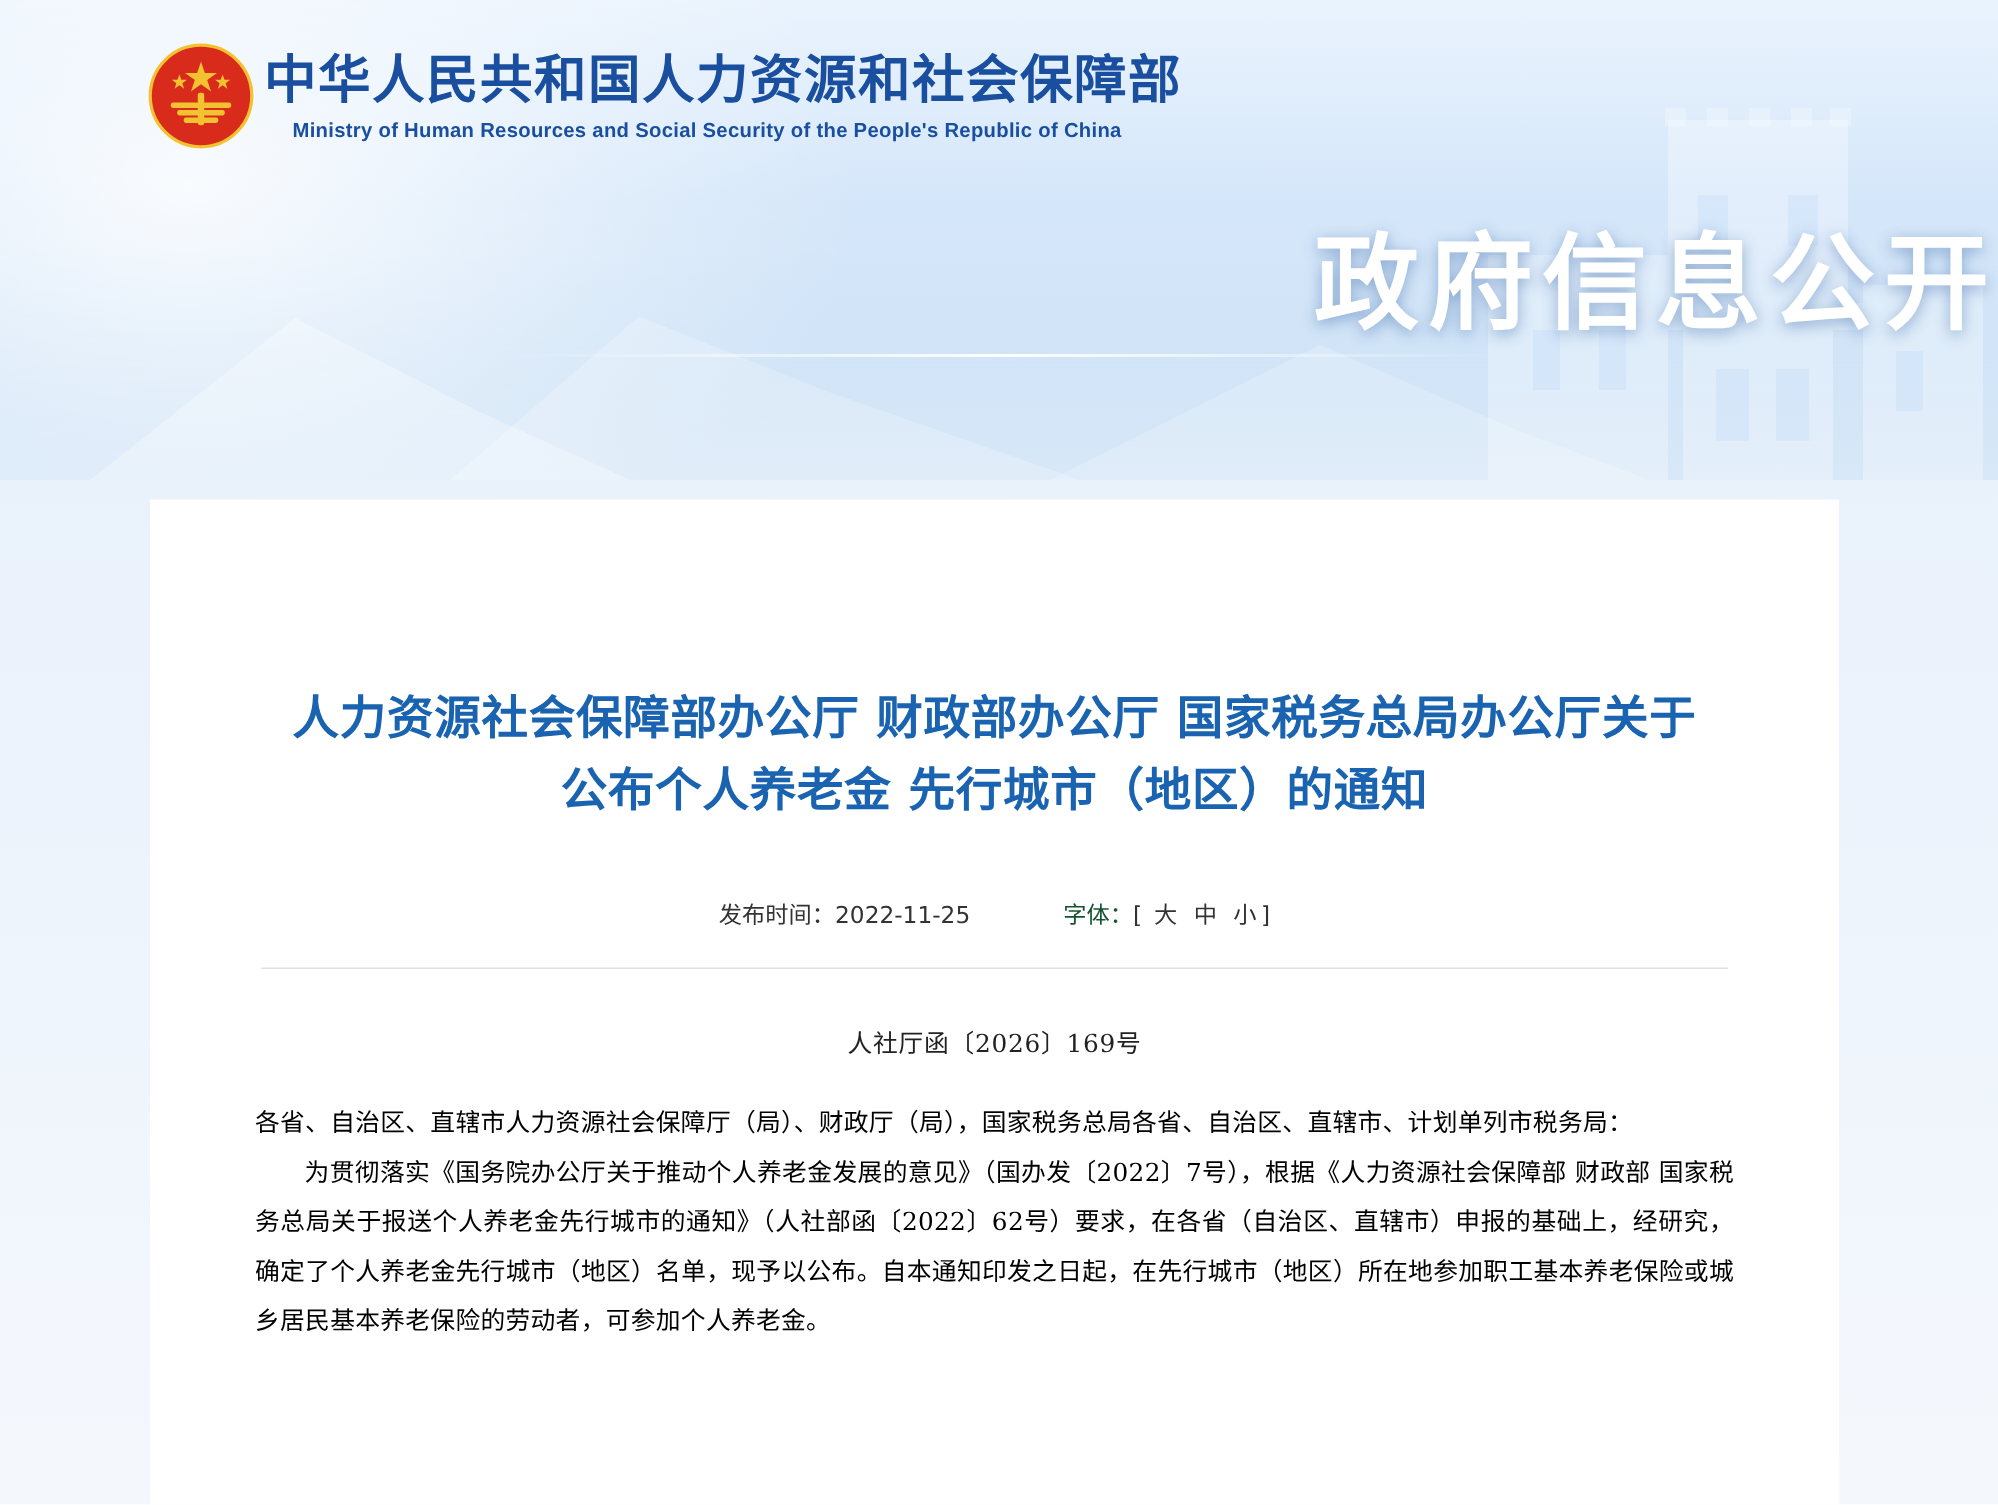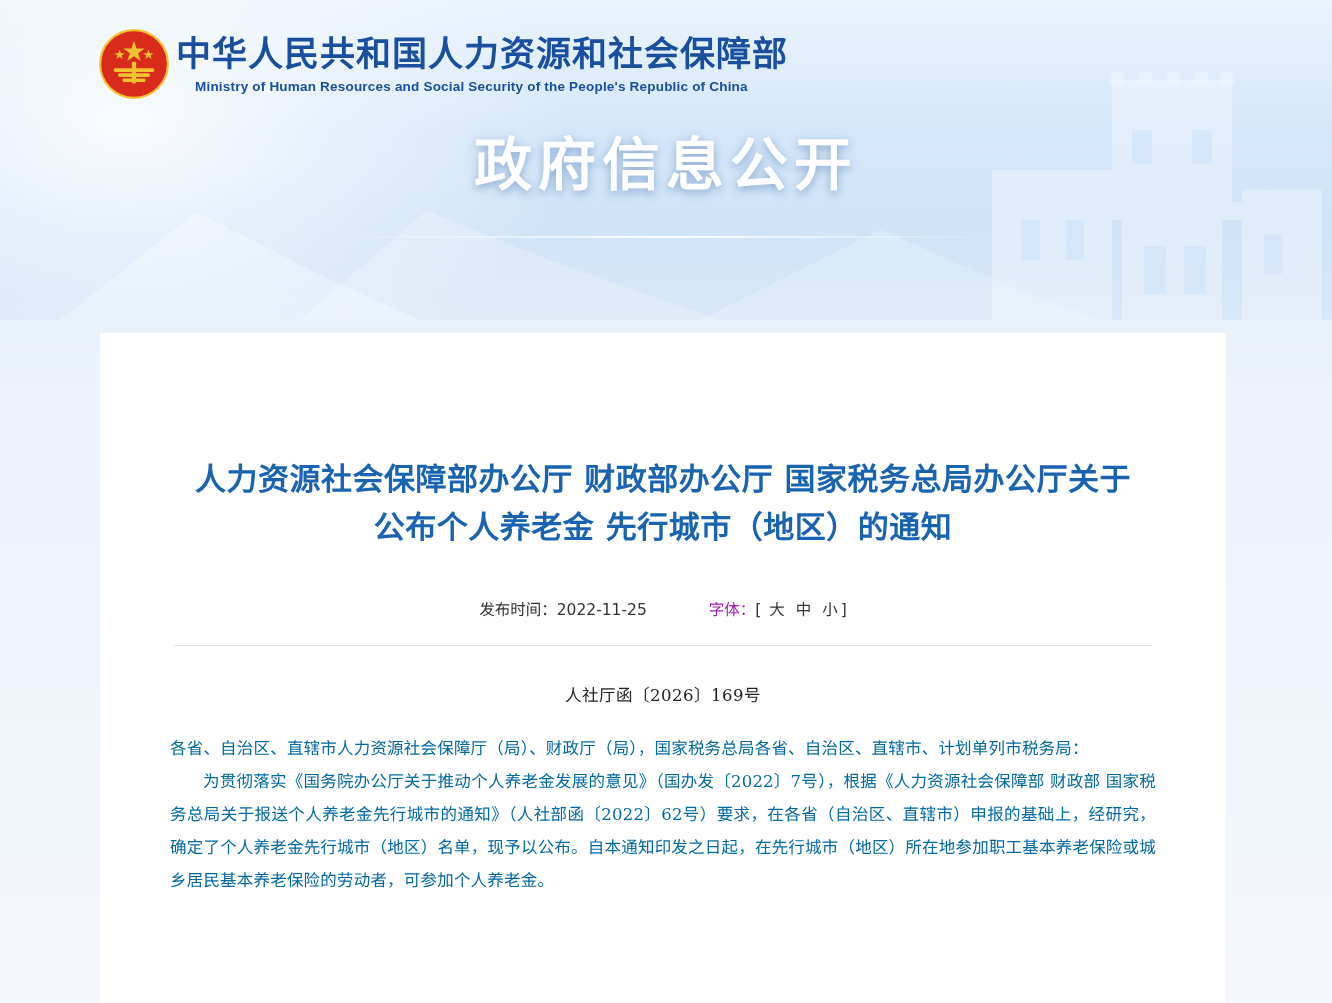--- a/index.html
+++ b/index.html
@@ -91,24 +91,24 @@
     font-weight: bold;
     color: #1a4fa0;
     letter-spacing: 0.2px;
     margin-top: 5px;
     white-space: nowrap;
     padding-left: 19px;
   }
   .banner-title {
     position: absolute;
     left: 0; right: 0;
-    top: 118px;
-    text-align: center;
-    font-family: "DejaVu Sans", "Liberation Sans", sans-serif;
-    font-size: 58px;
+    top: 132px;
+    text-align: right;
+    font-family: "DejaVu Sans", "Liberation Sans", sans-serif;
+    font-size: 70px;
     font-weight: bold;
     color: #ffffff;
     letter-spacing: 6px;
     text-shadow: 0 3px 10px rgba(40,90,160,0.45);
   }
   .banner-rule {
     position: absolute;
     left: 50%;
     transform: translateX(-50%);
     top: 236px;
@@ -151,21 +151,21 @@
   .meta-row {
     margin-top: 46px;
     display: flex;
     justify-content: center;
     align-items: center;
     gap: 62px;
     font-family: "DejaVu Sans", "Liberation Sans", sans-serif;
     font-size: 15.5px;
     color: #333;
   }
-  .meta-row .fs-label { color: #a21caf; }
+  .meta-row .fs-label { color: #14532d; }
   .fs-options { color: #333; }
   .fs-opt {
     cursor: pointer;
     padding: 0 3px;
     color: #333;
   }
   .divider {
     margin: 26px 4px 0 4px;
     height: 1px;
     background: #e2e2e2;
@@ -176,21 +176,21 @@
     font-family: "DejaVu Serif", "Liberation Serif", serif;
     font-size: 16.5px;
     color: #222;
     letter-spacing: 0.5px;
   }
   .body-text {
     margin-top: 26px;
     font-family: "DejaVu Serif", "Liberation Serif", serif;
     font-size: 16.5px;
     line-height: 2.0;
-    color: #0369a1;
+    color: #000000;
     text-align: justify;
     letter-spacing: 0.2px;
   }
   .body-text p { margin: 0; }
   .body-text p.indent { text-indent: 2em; }
 </style>
 </head>
 <body>
 
 <div class="banner">

